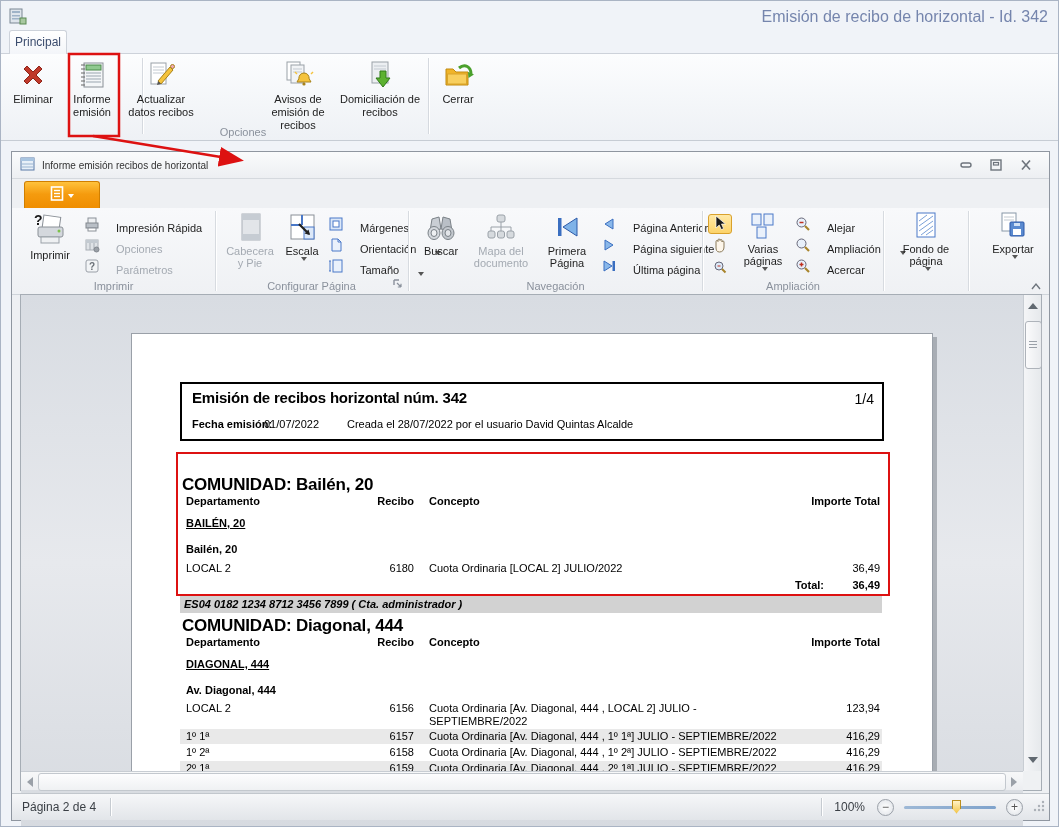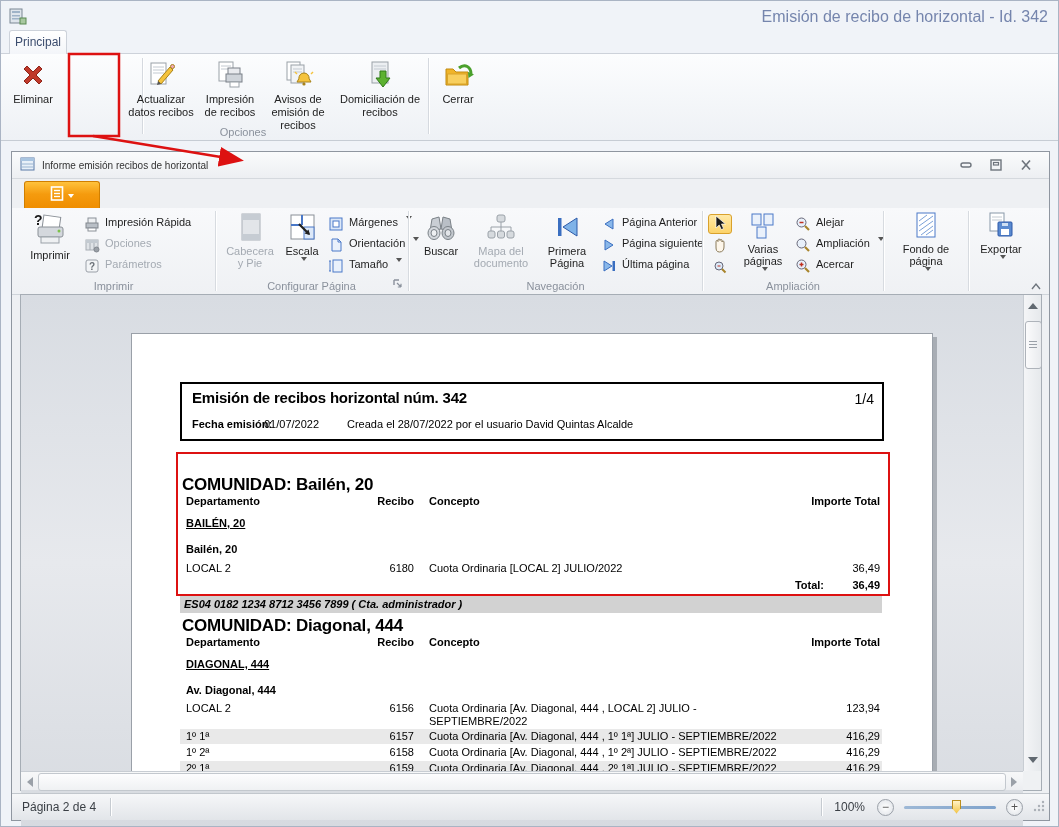--- a/index.html
+++ b/index.html
@@ -32,21 +32,21 @@
       border-radius:3px 3px 0 0;display:flex;align-items:center;justify-content:center;gap:4px;}
   
   .cwtb{position:absolute;left:0;top:56px;width:1037px;height:86px;
       background:linear-gradient(#f8f9fb,#eff1f4);border-bottom:1px solid #cfd4da;font-size:11px;color:#1e1e1e;}
   .tg{position:absolute;top:0;height:86px;}
   .tgl{position:absolute;bottom:2px;left:0;width:100%;text-align:center;font-size:11px;color:#8a919c;}
   .tsep{position:absolute;top:3px;height:80px;width:1px;background:#d7dbe0;box-shadow:1px 0 0 #fff;}
   .bb{position:absolute;top:3px;display:flex;flex-direction:column;align-items:center;
       text-align:center;font-size:11px;line-height:12px;border-radius:3px;}
   .stk{position:absolute;display:flex;flex-direction:column;gap:3px;}
-  .si{display:flex;align-items:flex-start;gap:5px;height:18px;white-space:nowrap;}
+  .si{display:flex;align-items:flex-end;gap:16px;height:18px;white-space:nowrap;}
   .dis{color:#a4aab2;}
   .caret{display:inline-block;width:0;height:0;border-left:3px solid transparent;border-right:3px solid transparent;
       border-top:4px solid #555;margin-left:3px;vertical-align:middle;}
   .toolbtn{width:24px;height:20px;border-radius:3px;display:flex;align-items:center;justify-content:center;}
   .toolsel{background:linear-gradient(#ffe9a6,#fcd36a);border:1px solid #d9a12c;box-sizing:border-box;}
   .chev{position:absolute;right:8px;bottom:6px;width:10px;height:8px;}
   
   .pvf{position:absolute;left:8px;top:142px;width:1022px;height:497px;border:1px solid #a6adb5;
       background:#dfe2e7;box-sizing:border-box;}
   .canvas{position:absolute;left:0;top:0;width:1002px;height:596px;overflow:hidden;
@@ -110,47 +110,55 @@
 
   <div class="ribbon">
     <div class="rbtn" style="left:6px;width:52px;">
       <span class="ric">
         <svg viewBox="0 0 32 32" width="32" height="32">
             <path d="M7 10 L10 7 L16 13 L22 7 L25 10 L19 16 L25 22 L22 25 L16 19 L10 25 L7 22 L13 16 Z" fill="#c0392b" stroke="#8e2418" stroke-width="1"></path>
           </svg>
       </span>
       <span>Eliminar</span>
     </div>
+    <div class="rbtn" style="left:66px;width:50px;">
+      <span class="ric">
+        <svg viewBox="0 0 32 32" width="32" height="32">
+            <rect x="8" y="4" width="19" height="24" fill="#f4f6f8" stroke="#8a9097"></rect>
+            <rect x="10" y="6" width="15" height="5" fill="#8fc98f" stroke="#4a8a4a"></rect>
+            <line x1="10" y1="14" x2="25" y2="14" stroke="#9aa5af"></line>
+            <line x1="10" y1="17" x2="25" y2="17" stroke="#9aa5af"></line>
+            <line x1="10" y1="20" x2="25" y2="20" stroke="#9aa5af"></line>
+            <line x1="10" y1="23" x2="25" y2="23" stroke="#9aa5af"></line>
+            <g stroke="#666">
+              <line x1="5" y1="6" x2="9" y2="6"></line>
+              <line x1="5" y1="10" x2="9" y2="10"></line>
+              <line x1="5" y1="14" x2="9" y2="14"></line>
+              <line x1="5" y1="18" x2="9" y2="18"></line>
+              <line x1="5" y1="22" x2="9" y2="22"></line>
+              <line x1="5" y1="26" x2="9" y2="26"></line>
+            </g>
+          </svg>
+      </span>
+      <span>Informe emisión</span>
+    </div>
     <div class="rsep" style="left:141px;"></div>
     <div class="rbtn" style="left:121px;width:78px;">
       <span class="ric">
         <svg viewBox="0 0 32 32" width="32" height="32">
             <rect x="6" y="4" width="15" height="21" fill="#fff" stroke="#9aa1a8"></rect>
             <line x1="8" y1="8" x2="19" y2="8" stroke="#c3cad1"></line>
             <line x1="8" y1="11" x2="19" y2="11" stroke="#c3cad1"></line>
             <line x1="8" y1="14" x2="19" y2="14" stroke="#c3cad1"></line>
             <path d="M13 22 L25 8 L28 11 L16 25 Z" fill="#f5c33c" stroke="#a8821a"></path>
             <path d="M13 22 L16 25 L12 26 Z" fill="#555"></path>
             <circle cx="27.5" cy="7.5" r="2" fill="#f0a8b8" stroke="#a8821a"></circle>
           </svg>
       </span>
       <span>Actualizar datos recibos</span>
-    </div>
-    <div class="rbtn" style="left:201px;width:56px;">
-      <span class="ric">
-        <svg viewBox="0 0 32 32" width="32" height="32">
-            <rect x="5" y="3" width="14" height="19" fill="#fff" stroke="#9aa1a8"></rect>
-            <line x1="7" y1="7" x2="17" y2="7" stroke="#c3cad1"></line>
-            <line x1="7" y1="10" x2="17" y2="10" stroke="#c3cad1"></line>
-            <rect x="14" y="9" width="12" height="7" fill="#e8eaee" stroke="#7a8088"></rect>
-            <rect x="12" y="15" width="16" height="8" fill="#cfd4da" stroke="#7a8088"></rect>
-            <rect x="16" y="23" width="9" height="5" fill="#fff" stroke="#9aa1a8"></rect>
-          </svg>
-      </span>
-      <span>Impresión de recibos</span>
     </div>
     <div class="rbtn" style="left:259px;width:76px;">
       <span class="ric">
         <svg viewBox="0 0 32 32" width="32" height="32">
             <rect x="5" y="3" width="13" height="18" fill="#fff" stroke="#9aa1a8"></rect>
             <rect x="9" y="6" width="13" height="18" fill="#f2f4f6" stroke="#9aa1a8"></rect>
             <line x1="11" y1="10" x2="20" y2="10" stroke="#c3cad1"></line>
             <line x1="11" y1="13" x2="20" y2="13" stroke="#c3cad1"></line>
             <path d="M22 14 c3.2 0 5.2 2.4 5.2 5.8 L29 23 H15 l1.8-3.2 C16.8 16.4 18.8 14 22 14 Z" fill="#f5c33c" stroke="#a8821a"></path>
             <circle cx="22" cy="25" r="1.6" fill="#a8821a"></circle>
@@ -485,21 +493,21 @@
                 </g>
               </svg>
           </span>
           <span>Fondo de página</span>
           <span class="caret"></span>
         </div>
       </div>
       <div class="tsep" style="left:956px;"></div>
 
       <div class="tg" style="left:957px;width:64px;">
-        <div class="bb" style="left:4px;width:56px;">
+        <div class="bb" style="left:16px;width:56px;">
           <span>
             <svg width="28" height="30" viewBox="0 0 28 30">
                 <rect x="3" y="2" width="14" height="18" fill="#fff" stroke="#8898a8"></rect>
                 <line x1="5" y1="6" x2="15" y2="6" stroke="#c3cad1"></line>
                 <line x1="5" y1="9" x2="15" y2="9" stroke="#c3cad1"></line>
                 <rect x="11" y="11" width="14" height="14" rx="1" fill="#5a8ad0" stroke="#2c59a8"></rect>
                 <rect x="14" y="18" width="8" height="6" fill="#fff"></rect>
                 <rect x="15" y="12" width="6" height="3" fill="#cfe0f4"></rect>
               </svg>
           </span>

